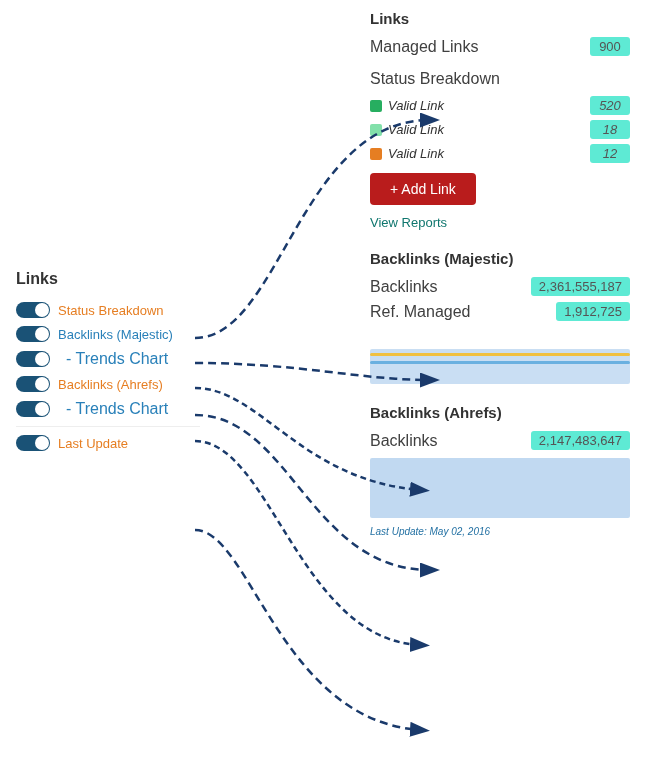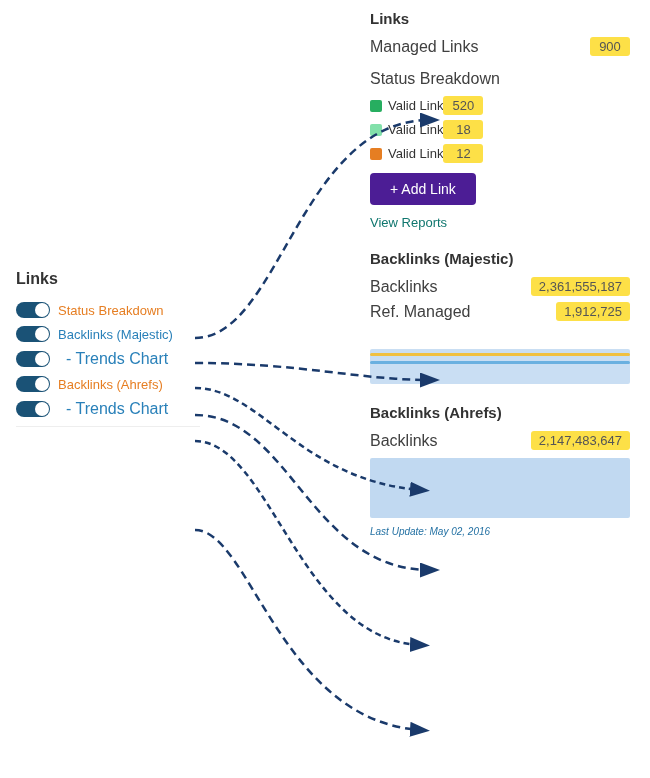--- a/index.html
+++ b/index.html
@@ -88,53 +88,54 @@
       display: flex;
       justify-content: space-between;
       align-items: center;
       margin-bottom: 6px;
     }
     .stat-label {
       color: #404040;
       font-size: 16px;
     }
     .stat-value {
-      background: #fde047;
+      background: #5eead4;
       color: #555;
       padding: 2px 8px;
       border-radius: 3px;
       font-size: 13px;
       min-width: 40px;
       text-align: center;
     }
 
     .status-breakdown-section {
       margin-top: 14px;
       margin-bottom: 10px;
     }
     .status-item {
       display: flex;
       align-items: center;
-      justify-content: flex-start;
+      justify-content: space-between;
       margin-bottom: 5px;
+      font-style: italic;
     }
     .status-left {
       display: flex;
       align-items: center;
       gap: 6px;
     }
     .color-dot {
       width: 12px;
       height: 12px;
       border-radius: 2px;
       flex-shrink: 0;
     }
 
     .add-link-btn {
-      background: #4c1d95;
+      background: #b91c1c;
       color: #fff;
       border: none;
       border-radius: 4px;
       padding: 8px 20px;
       font-size: 14px;
       cursor: pointer;
       margin-top: 10px;
       margin-bottom: 10px;
       display: block;
     }
@@ -320,20 +321,24 @@
   </div>
   <div class="nav-item">
     <div class="toggle on"></div>
     <span class="nav-label orange">Backlinks (Ahrefs)</span>
   </div>
   <div class="nav-item">
     <div class="toggle on"></div>
     <span class="nav-label sub">- Trends Chart</span>
   </div>
   <div style="height:1px; background:#eee; margin: 8px 0 8px 16px;"></div>
+  <div class="nav-item">
+    <div class="toggle on"></div>
+    <span class="nav-label orange">Last Update</span>
+  </div>
 </div>
 
 <svg class="arrows-svg" xmlns="http://www.w3.org/2000/svg">
   <defs>
     <marker id="arrowhead" markerWidth="8" markerHeight="8" refX="4" refY="3" orient="auto">
       <path d="M0,0 L0,6 L8,3 z" fill="#1a3a6b"></path>
     </marker>
   </defs>
 
   <path d="M 195,338 C 280,338 300,120 430,120" stroke="#1a3a6b" stroke-width="2.5" stroke-dasharray="8,5" fill="none" marker-end="url(#arrowhead)"></path>

